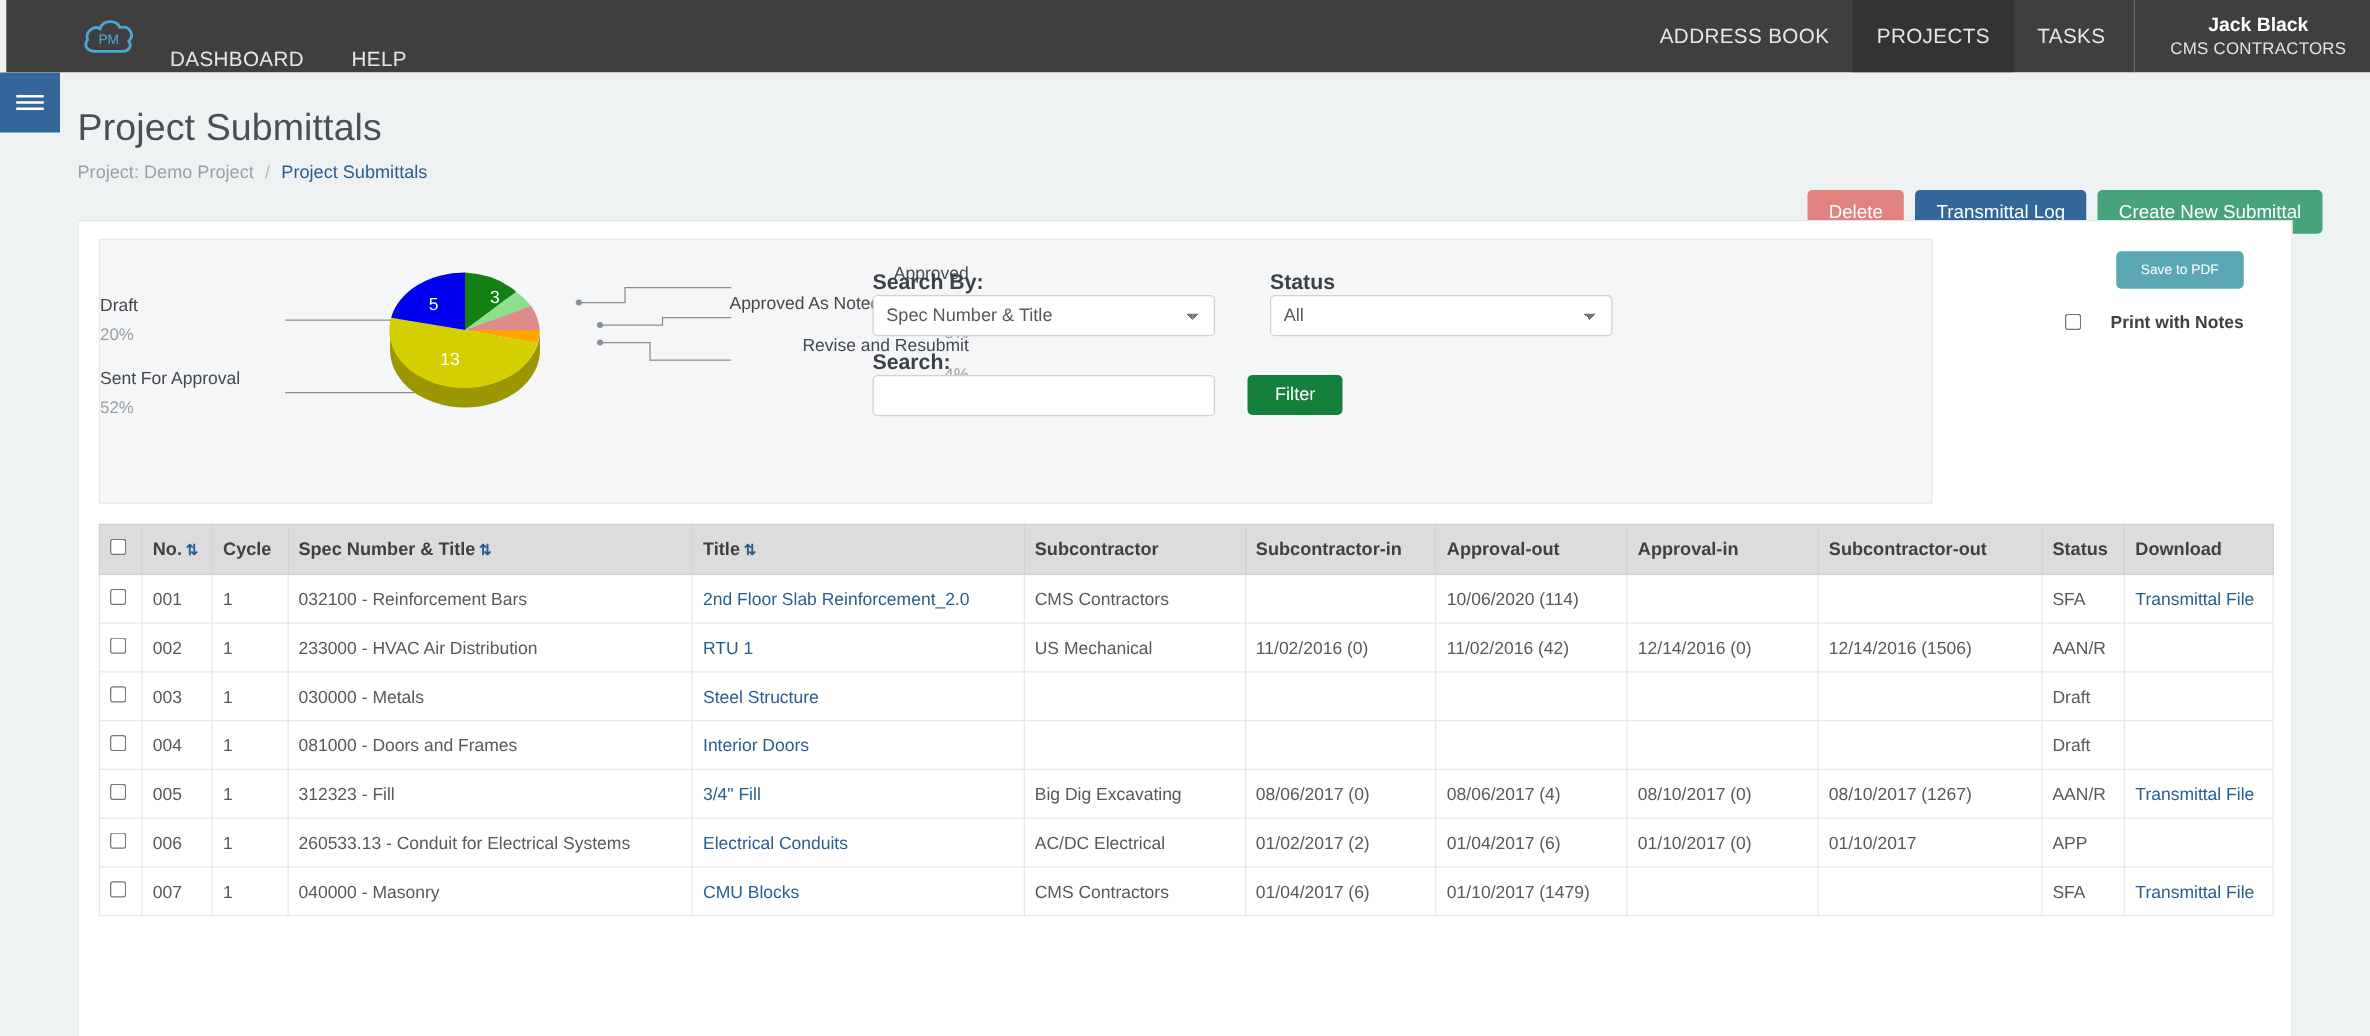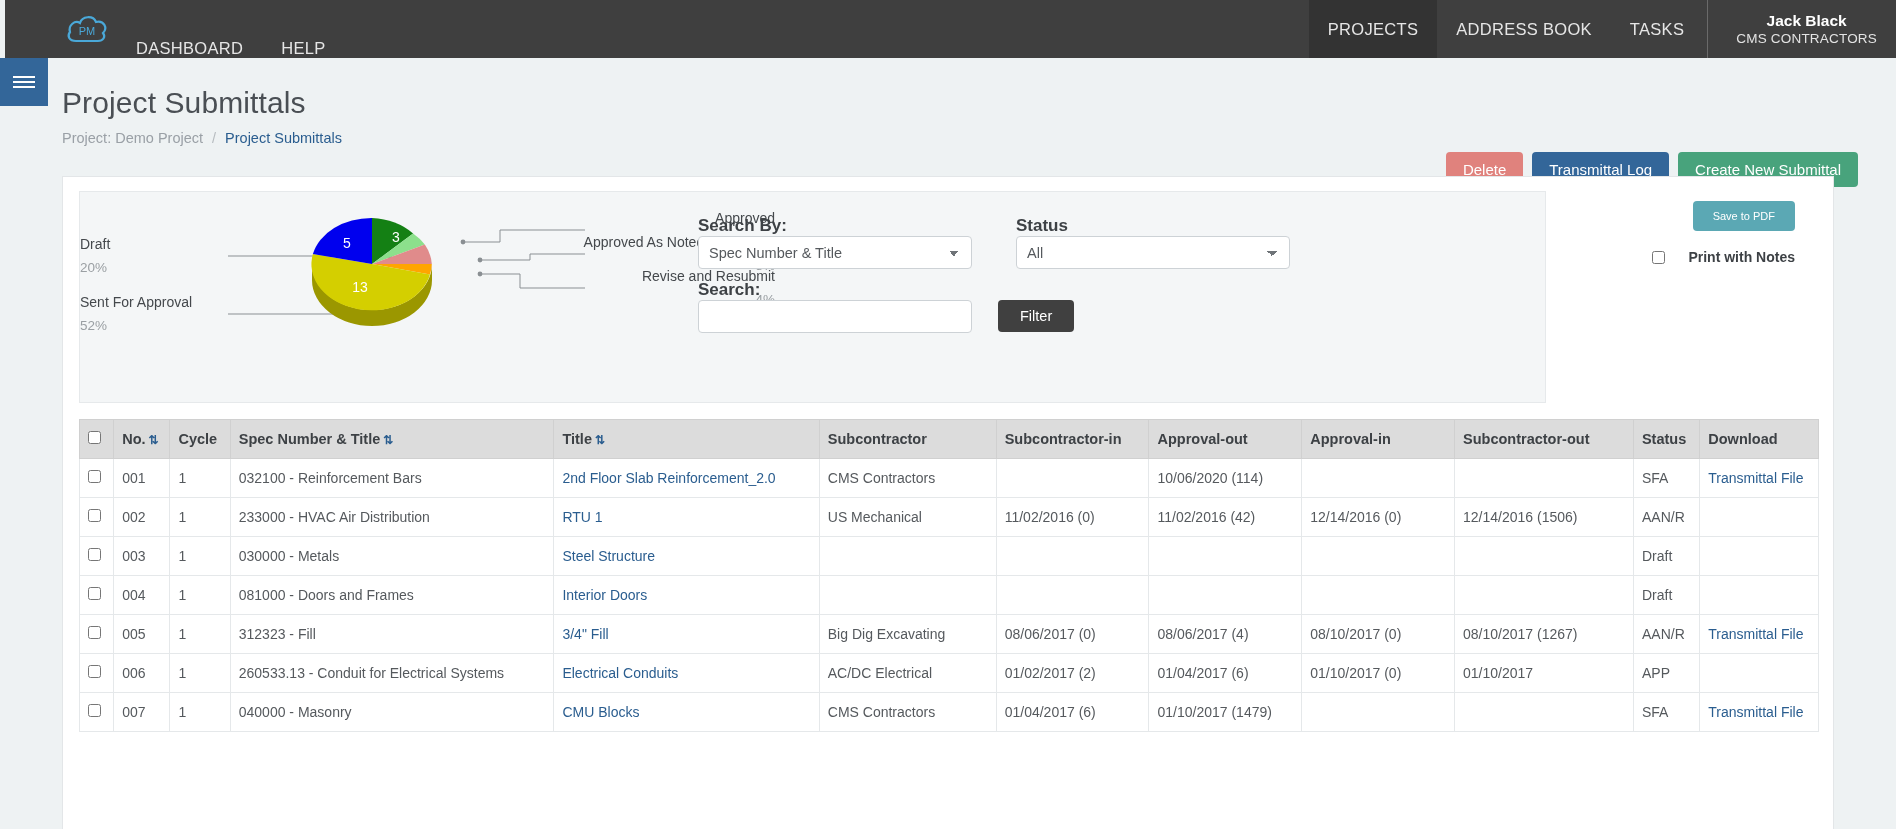--- a/index.html
+++ b/index.html
@@ -112,21 +112,21 @@
     background: #fff; font-size: 14.5px; color: #55595d;
     font-family: "Liberation Sans", sans-serif;
     padding: 0 10px;
   }
   .sel { -webkit-appearance: none; appearance: none;
          background-image: linear-gradient(45deg, transparent 50%, #6f7478 50%),
                            linear-gradient(135deg, #6f7478 50%, transparent 50%);
          background-position: calc(100% - 17px) 14px, calc(100% - 12px) 14px;
          background-size: 5px 5px, 5px 5px; background-repeat: no-repeat; cursor: pointer; }
   .btn-filter {
-    position: absolute; background: #404040; color: #fff; border: none;
+    position: absolute; background: #15803d; color: #fff; border: none;
     border-radius: 4px; font-size: 14.5px; padding: 8px 22px; cursor: pointer;
     font-family: "Liberation Sans", sans-serif;
   }
 
   
   .btn-pdf {
     position: absolute; right: 38px; top: 24px;
     background: #5ba8b4; color: #fff; border: none; border-radius: 4px;
     font-size: 11px; padding: 9px 20px; cursor: pointer;
     font-family: "Liberation Sans", sans-serif;
@@ -179,22 +179,22 @@
       <path d="M11 29 C4 29 2 24 5 20 C3 13 10 8 15 11 C17 4 28 3 31 10 C39 8 43 16 38 21 C41 25 38 29 33 29 Z" fill="none" stroke="#4aa8d8" stroke-width="2.2"></path>
       <text x="22" y="23" font-family="Liberation Sans, sans-serif" font-size="11" fill="#4aa8d8" text-anchor="middle">PM</text>
     </svg>
   </div>
   <div class="nav-left">
     <a class="nav-link">DASHBOARD</a>
     <a class="nav-link">HELP</a>
   </div>
   <div class="nav-spacer"></div>
   <div class="nav-right">
+    <a class="nav-link">ADDRESS BOOK</a>
     <a class="nav-link active">PROJECTS</a>
-    <a class="nav-link">ADDRESS BOOK</a>
     <a class="nav-link">TASKS</a>
     <div class="user-box">
       <div class="user-name">Jack Black</div>
       <div class="user-org">CMS CONTRACTORS</div>
     </div>
   </div>
 </div>
 
 <div class="hamburger">
   <div>

